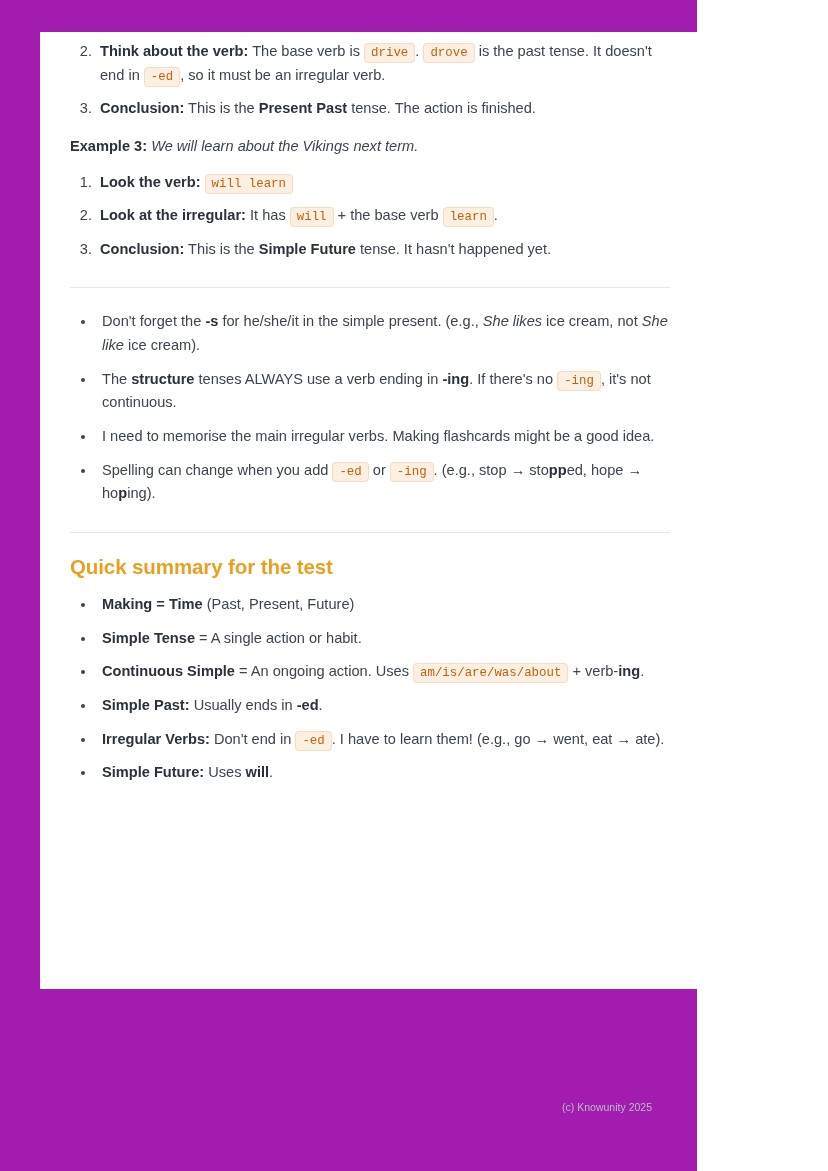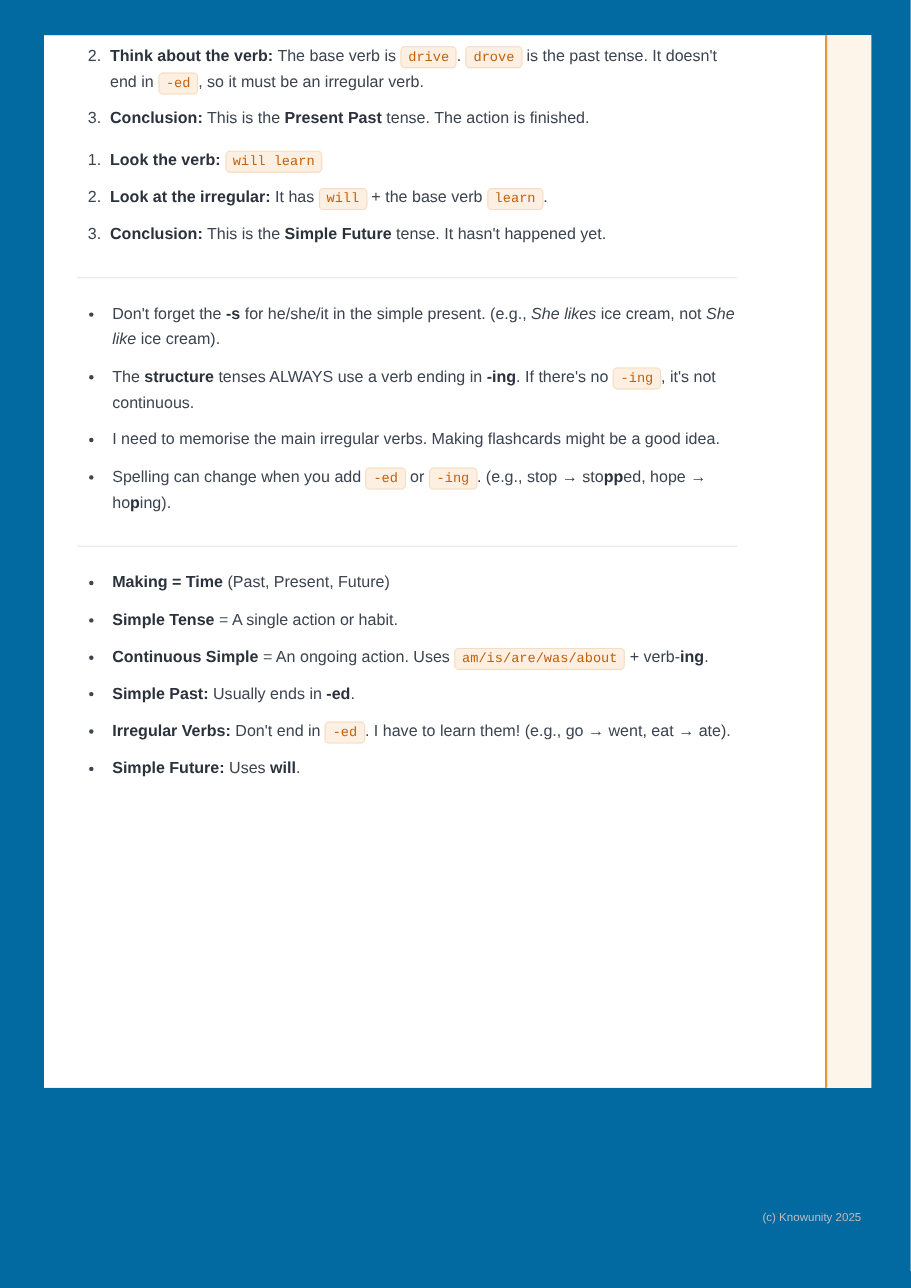--- a/index.html
+++ b/index.html
@@ -5,24 +5,24 @@
   html, body {
     margin: 0;
     padding: 0;
     background: #ffffff;
     width: 828px;
     height: 1171px;
     font-family: "Liberation Sans", sans-serif;
   }
   #page {
     position: relative;
-    width: 828px;
+    width: 697px;
     height: 1171px;
     overflow: hidden;
-    background: #0369a1;
+    background: #a21caf;
   }
   .sheet {
     position: absolute;
     left: 40px;
     top: 32px;
     width: 752px;
     height: 957px;
     background: #ffffff;
     box-sizing: border-box;
   }
@@ -104,39 +104,44 @@
   <div class="sheet">
     <div class="sheet-accent"></div>
 
     <div class="content">
 
       <ol class="list-ol" start="2">
         <li><strong>Think about the verb:</strong> The base verb is <code>drive</code>. <code>drove</code> is the past tense. It doesn't end in <code>-ed</code>, so it must be an irregular verb.</li>
         <li><strong>Conclusion:</strong> This is the <strong>Present Past</strong> tense. The action is finished.</li>
       </ol>
 
+      <p class="para">
+        <strong>Example 3:</strong>
+        <em>We will learn about the Vikings next term.</em>
+      </p>
 
       <ol class="list-ol">
         <li><strong>Look the verb:</strong> <code>will learn</code></li>
         <li><strong>Look at the irregular:</strong> It has <code>will</code> + the base verb <code>learn</code>.</li>
         <li><strong>Conclusion:</strong> This is the <strong>Simple Future</strong> tense. It hasn't happened yet.</li>
       </ol>
 
       <hr>
 
 
       <ul>
         <li>Don't forget the <strong>-s</strong> for he/she/it in the simple present. (e.g., <em>She likes</em> ice cream, not <em>She like</em> ice cream).</li>
         <li>The <strong>structure</strong> tenses ALWAYS use a verb ending in <strong>-ing</strong>. If there's no <code>-ing</code>, it's not continuous.</li>
         <li>I need to memorise the main irregular verbs. Making flashcards might be a good idea.</li>
         <li>Spelling can change when you add <code>-ed</code> or <code>-ing</code>. (e.g., stop → sto<strong>pp</strong>ed, hope → ho<strong>p</strong>ing).</li>
       </ul>
 
       <hr>
 
+      <h2>Quick summary for the test</h2>
 
       <ul>
         <li><strong>Making = Time</strong> (Past, Present, Future)</li>
         <li><strong>Simple Tense</strong> = A single action or habit.</li>
         <li><strong>Continuous Simple</strong> = An ongoing action. Uses <code>am/is/are/was/about</code> + verb-<strong>ing</strong>.</li>
         <li><strong>Simple Past:</strong> Usually ends in <strong>-ed</strong>.</li>
         <li><strong>Irregular Verbs:</strong> Don't end in <code>-ed</code>. I have to learn them! (e.g., go → went, eat → ate).</li>
         <li><strong>Simple Future:</strong> Uses <strong>will</strong>.</li>
       </ul>
 

